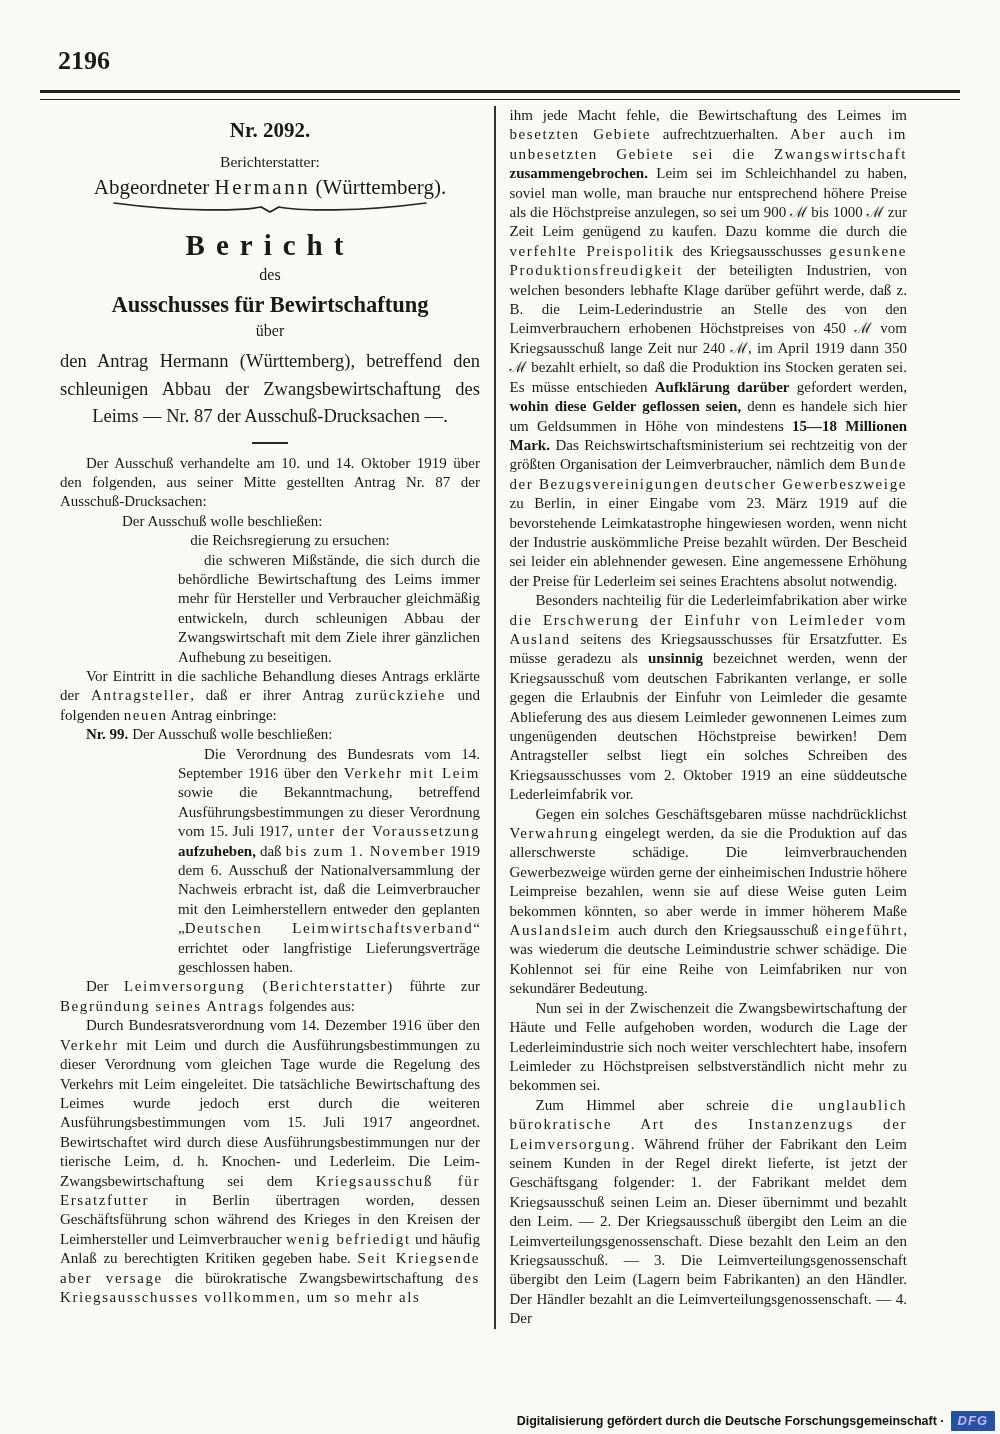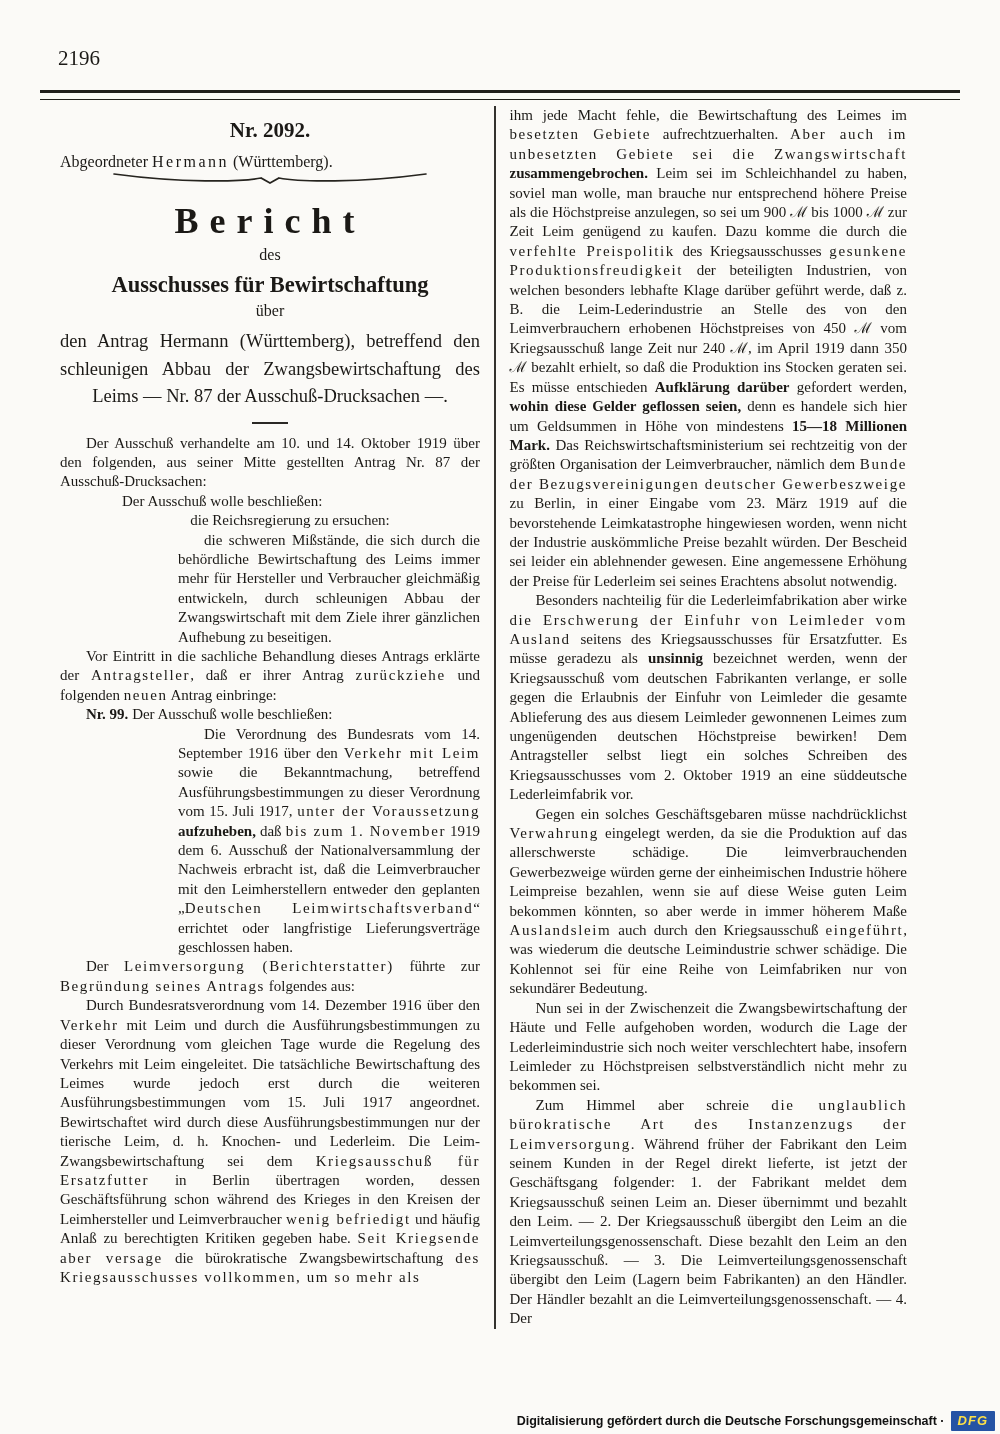--- a/index.html
+++ b/index.html
@@ -6,70 +6,71 @@
   .page{
     position:relative;
     width:1000px;height:1434px;
     background:#fbfaf7;
     color:#1b1916;
     font-family:"Liberation Serif","DejaVu Serif",serif;
     overflow:hidden;
   }
   
   .runhead{position:relative;height:40px;padding-top:46px;}
-  .pageno{position:absolute;left:58px;top:46px;font-size:21px;font-weight:normal;}
+  .pageno{position:absolute;left:58px;top:46px;font-size:26px;font-weight:bold;}
   .mast{width:100%;text-align:center;font-size:19px;font-weight:bold;letter-spacing:.5px;}
   .mast .gap{display:inline-block;width:26px;}
   .dbl-rule{margin:4px 40px 0;height:6px;border-top:3px solid #211f1c;border-bottom:1px solid #211f1c;}
   
   .columns{display:flex;align-items:stretch;padding:6px 93px 0 60px;}
   .col-left{width:420px;}
   .colrule{width:1.5px;background:#34322e;margin:0 14px;}
   .col-right{flex:1;min-width:0;}
   
   .docno{text-align:center;font-size:21px;font-weight:bold;margin:12px 0 10px;}
   .cline{text-align:center;font-size:15.5px;margin:0;}
-  .repname{text-align:left;font-size:16px;margin:4px 0 0;}
+  .repname{text-align:center;font-size:21px;margin:4px 0 0;}
   .repname .spname{letter-spacing:2.5px;}
   .flourish{display:block;margin:0 auto;}
-  .bericht{text-align:center;font-size:36px;font-weight:bold;letter-spacing:11px;margin:16px 0 4px;}
+  .bericht{text-align:center;font-size:29px;font-weight:bold;letter-spacing:11px;margin:16px 0 4px;}
   .des{text-align:center;font-size:16px;margin:0 0 4px;}
   .committee{text-align:center;font-size:22.5px;font-weight:bold;margin:8px 0 4px;}
   .ueber{text-align:center;font-size:16px;margin:4px 0 8px;}
   .subject{font-size:18.5px;line-height:27.5px;text-align:justify;text-align-last:center;margin:4px 0 0;}
   .sec-div{width:36px;height:2px;background:#2a2825;margin:11px auto 10px;}
   
   .para{margin:0;font-size:15px;line-height:19.4px;text-align:justify;}
   .para.body{text-indent:26px;}
   .para.noind{text-indent:0;}
   .para.ind1{margin-left:62px;text-align:left;}
   .para.ind2{margin-left:40px;text-align:center;}
   .para.block{margin-left:118px;text-indent:26px;}
   .b{font-weight:bold;}
   .sp{letter-spacing:1.6px;}
   
   .credit{position:absolute;right:5px;bottom:3px;display:flex;align-items:center;
           font-family:"Liberation Sans","DejaVu Sans",sans-serif;font-size:12.5px;font-weight:bold;color:#111;}
-  .dfg-logo{margin-left:6px;color:#fde047;padding:2px 7px 3px;font-size:13px;font-weight:bold;
+  .dfg-logo{margin-left:6px;color:#c4b5fd;padding:2px 7px 3px;font-size:13px;font-weight:bold;
             font-style:italic;letter-spacing:1px;border-radius:1px;}
 </style>
 </head>
 <body>
 
 <div class="page">
 
   <div class="runhead">
     <span class="pageno">2196</span>
   </div>
   <div class="dbl-rule"></div>
 
   <div class="columns">
 
     <section class="col-left">
       <p class="docno">Nr. 2092.</p>
+      <p class="cline">Berichterstatter:</p>
       <p class="repname"><span>Abgeordneter </span><span class="spname">Hermann</span><span> (Württemberg).</span></p>
       <svg class="flourish" width="318" height="13" viewBox="0 0 318 13">
         <path d="M3,3 C70,12 130,11 150,7 L159,12 L168,7 C188,11 248,12 315,3" fill="none" stroke="#26241f" stroke-width="1.7" stroke-linecap="round"></path>
       </svg>
       <h1 class="bericht">Bericht</h1>
       <p class="des">des</p>
       <h2 class="committee">Ausschusses für Bewirtschaftung</h2>
       <p class="ueber">über</p>
       <p class="subject">den Antrag Hermann (Württemberg), betreffend den schleunigen Abbau der Zwangsbewirtschaftung des Leims — Nr. 87 der Ausschuß-Drucksachen —.</p>
       <div class="sec-div"></div>

